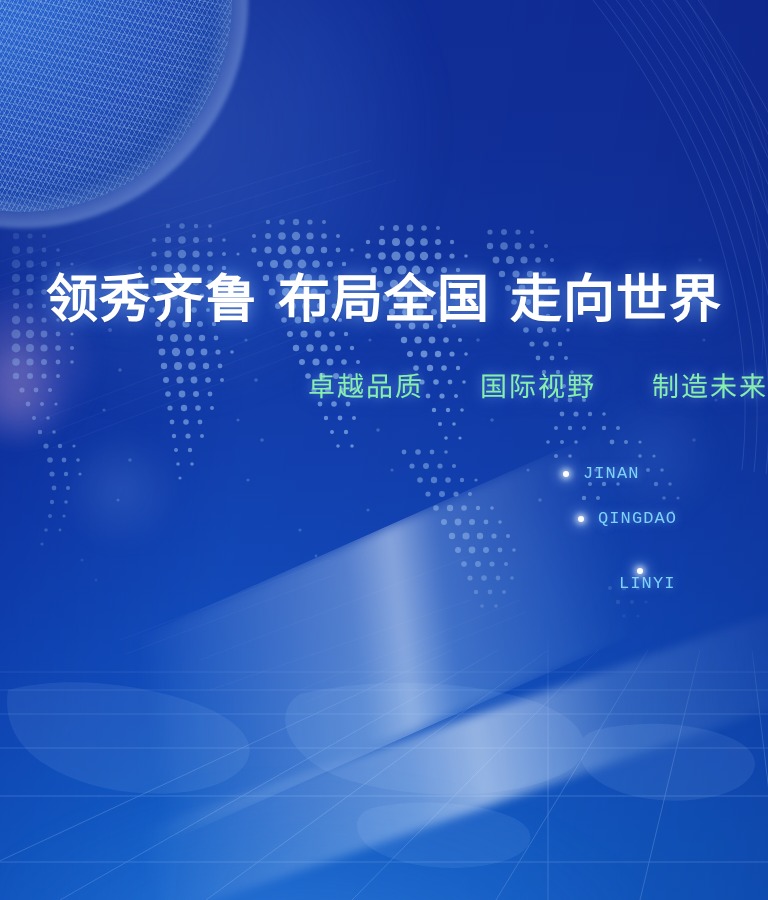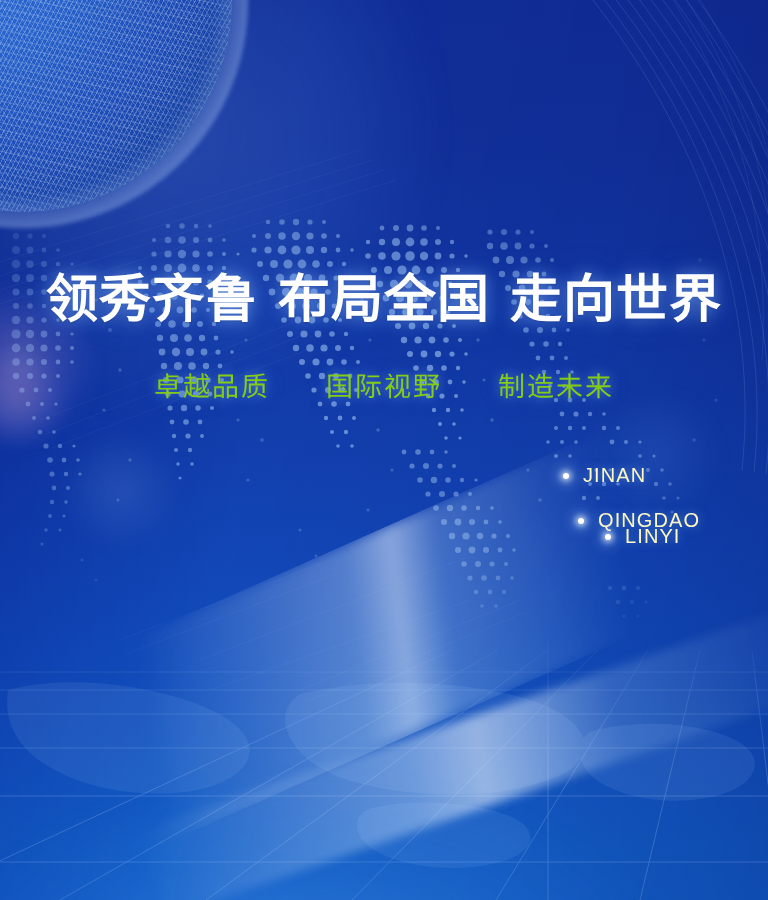--- a/index.html
+++ b/index.html
@@ -267,22 +267,22 @@
       0 1px 2px rgba(8,28,90,0.35);
   }
   .headline .seg { display: inline-block; }
   .headline .gap { display: inline-block; width: 20px; }
 
   .subline {
     position: absolute;
     left: 0;
     top: 369px;
     width: 768px;
-    text-align: center;
-    color: #84cc16;
+    text-align: right;
+    color: #86efac;
     font-family: "DejaVu Sans", "Liberation Sans", sans-serif;
     font-weight: 400;
     font-size: 27px;
     line-height: 36px;
     letter-spacing: 2px;
     white-space: nowrap;
     text-shadow:
       0 0 12px rgba(150,195,255,0.50),
       0 0 26px rgba(90,150,240,0.22);
   }
@@ -302,30 +302,30 @@
     height: 6px;
     border-radius: 50%;
     background: #ffffff;
     box-shadow:
       0 0 6px 2px rgba(235,245,255,0.85),
       0 0 14px 5px rgba(160,205,255,0.45);
     flex: 0 0 auto;
   }
   .city .label {
     margin-left: 14px;
-    color: #fef9c3;
-    font-family: Liberation Sans, sans-serif;
-    font-size: 20px;
+    color: #7dd3fc;
+    font-family: Liberation Mono, monospace;
+    font-size: 17px;
     letter-spacing: 1.1px;
     font-weight: 400;
     text-shadow: 0 0 10px rgba(150,200,255,0.55);
   }
   #city-jinan   { left: 563px; top: 464px; }
   #city-qingdao { left: 578px; top: 509px; }
-  #city-linyi   { left: 605px; top: 525px; }
+  #city-linyi   { left: 605px; top: 568px; flex-direction: column; }
 </style>
 </head>
 <body>
 
 <div id="banner">
 
   <div class="layer bg-base"></div>
   <div class="layer bg-htint"></div>
 
   <div class="globe-glow"></div>

